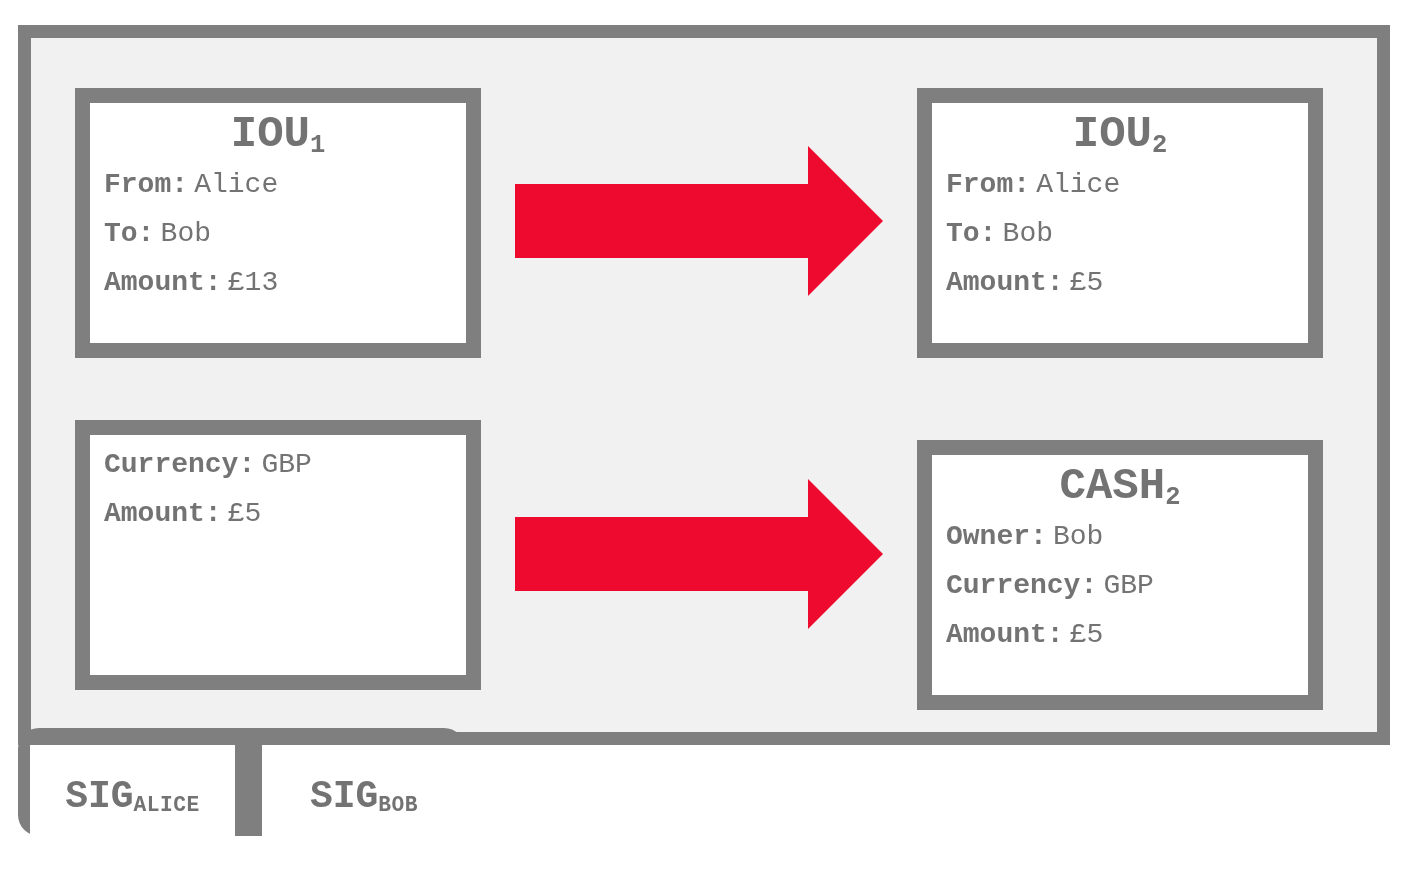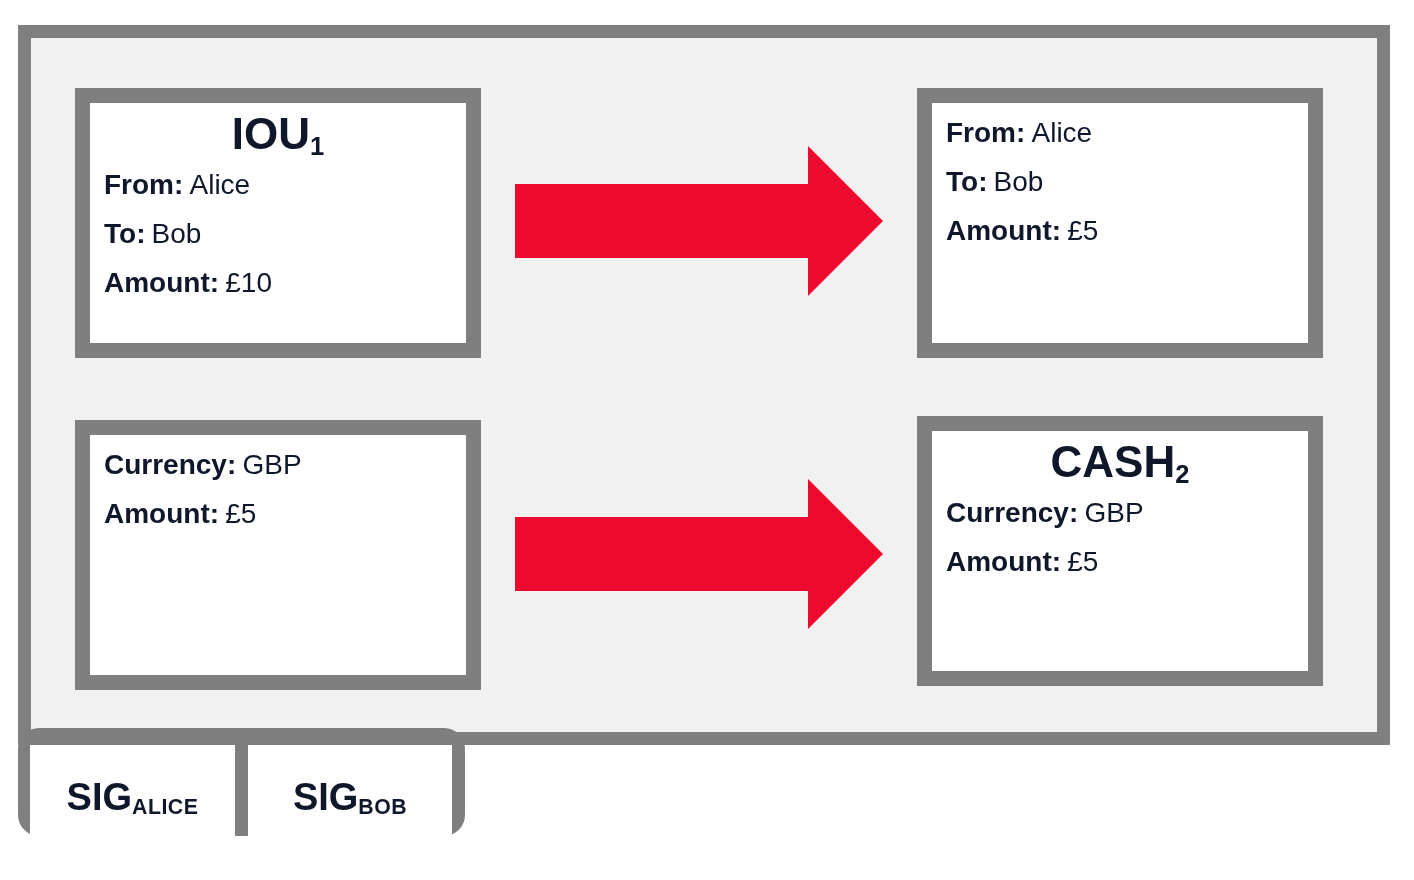--- a/index.html
+++ b/index.html
@@ -2,22 +2,22 @@
 <html><head>
 <meta charset="utf-8">
 <style>
   html, body { margin: 0; padding: 0; background: #ffffff; }
   .canvas {
     position: relative;
     width: 1414px;
     height: 880px;
     background: #ffffff;
     overflow: hidden;
-    font-family: Liberation Sans, sans-serif;
-    color: #0f172a;
+    font-family: Liberation Mono, monospace;
+    color: #737373;
   }
   
   .main-frame {
     position: absolute;
     left: 18px; top: 25px;
     width: 1372px; height: 720px;
     box-sizing: border-box;
     border: 13px solid #7f7f7f;
     background: #f1f1f1;
   }
@@ -26,21 +26,21 @@
     position: absolute;
     width: 406px; height: 270px;
     box-sizing: border-box;
     border: 15px solid #7f7f7f;
     background: #ffffff;
     padding: 5px 14px 0 14px;
   }
   .pos-iou1  { left: 75px;  top: 88px;  }
   .pos-iou2  { left: 917px; top: 88px;  }
   .pos-cash1 { left: 75px;  top: 420px; }
-  .pos-cash2 { left: 917px; top: 416px; }
+  .pos-cash2 { left: 917px; top: 440px; }
   .state-title {
     text-align: center;
     font-weight: bold;
     font-size: 44px;
     line-height: 52px;
     letter-spacing: 0;
   }
   .state-title sub {
     font-size: 0.58em;
     font-weight: bold;
@@ -72,21 +72,21 @@
   .sig-box {
     position: absolute;
     top: 17px;
     height: 103px;
     background: #ffffff;
     display: flex;
     align-items: center;
     justify-content: center;
   }
   .sig-box-alice { left: 12px;  width: 205px; }
-  .sig-box-bob   { left: 230px; width: 204px; text-align: right; }
+  .sig-box-bob   { left: 244px; width: 204px; text-align: right; }
   .sig-text {
     font-weight: bold;
     font-size: 38px;
     line-height: 1;
     white-space: nowrap;
   }
   .sig-text sub {
     font-size: 0.56em;
     font-weight: bold;
     vertical-align: -0.18em;
@@ -98,36 +98,38 @@
 <body>
 
 <div class="canvas">
 
   <div class="main-frame"></div>
 
   <div class="state-box pos-iou1">
     <div class="state-title"><span>IOU</span><sub>1</sub></div>
     <div class="state-field"><span class="lbl">From:</span><span class="val">Alice</span></div>
     <div class="state-field"><span class="lbl">To:</span><span class="val">Bob</span></div>
-    <div class="state-field"><span class="lbl">Amount:</span><span class="val">£10</span></div>
+    <div class="state-field"><span class="lbl">Amount:</span><span class="val">£13</span></div>
   </div>
 
   <div class="state-box pos-iou2">
+    <div class="state-title"><span>IOU</span><sub>2</sub></div>
     <div class="state-field"><span class="lbl">From:</span><span class="val">Alice</span></div>
     <div class="state-field"><span class="lbl">To:</span><span class="val">Bob</span></div>
     <div class="state-field"><span class="lbl">Amount:</span><span class="val">£5</span></div>
   </div>
 
   <div class="state-box pos-cash1">
     <div class="state-field"><span class="lbl">Currency:</span><span class="val">GBP</span></div>
     <div class="state-field"><span class="lbl">Amount:</span><span class="val">£5</span></div>
   </div>
 
   <div class="state-box pos-cash2">
     <div class="state-title"><span>CASH</span><sub>2</sub></div>
+    <div class="state-field"><span class="lbl">Owner:</span><span class="val">Bob</span></div>
     <div class="state-field"><span class="lbl">Currency:</span><span class="val">GBP</span></div>
     <div class="state-field"><span class="lbl">Amount:</span><span class="val">£5</span></div>
   </div>
 
   <svg class="arrow arrow-1" viewBox="0 0 368 150">
     <polygon points="0,38 293,38 293,0 368,75 293,150 293,112 0,112" fill="#ed0a2e"></polygon>
   </svg>
   <svg class="arrow arrow-2" viewBox="0 0 368 150">
     <polygon points="0,38 293,38 293,0 368,75 293,150 293,112 0,112" fill="#ed0a2e"></polygon>
   </svg>

